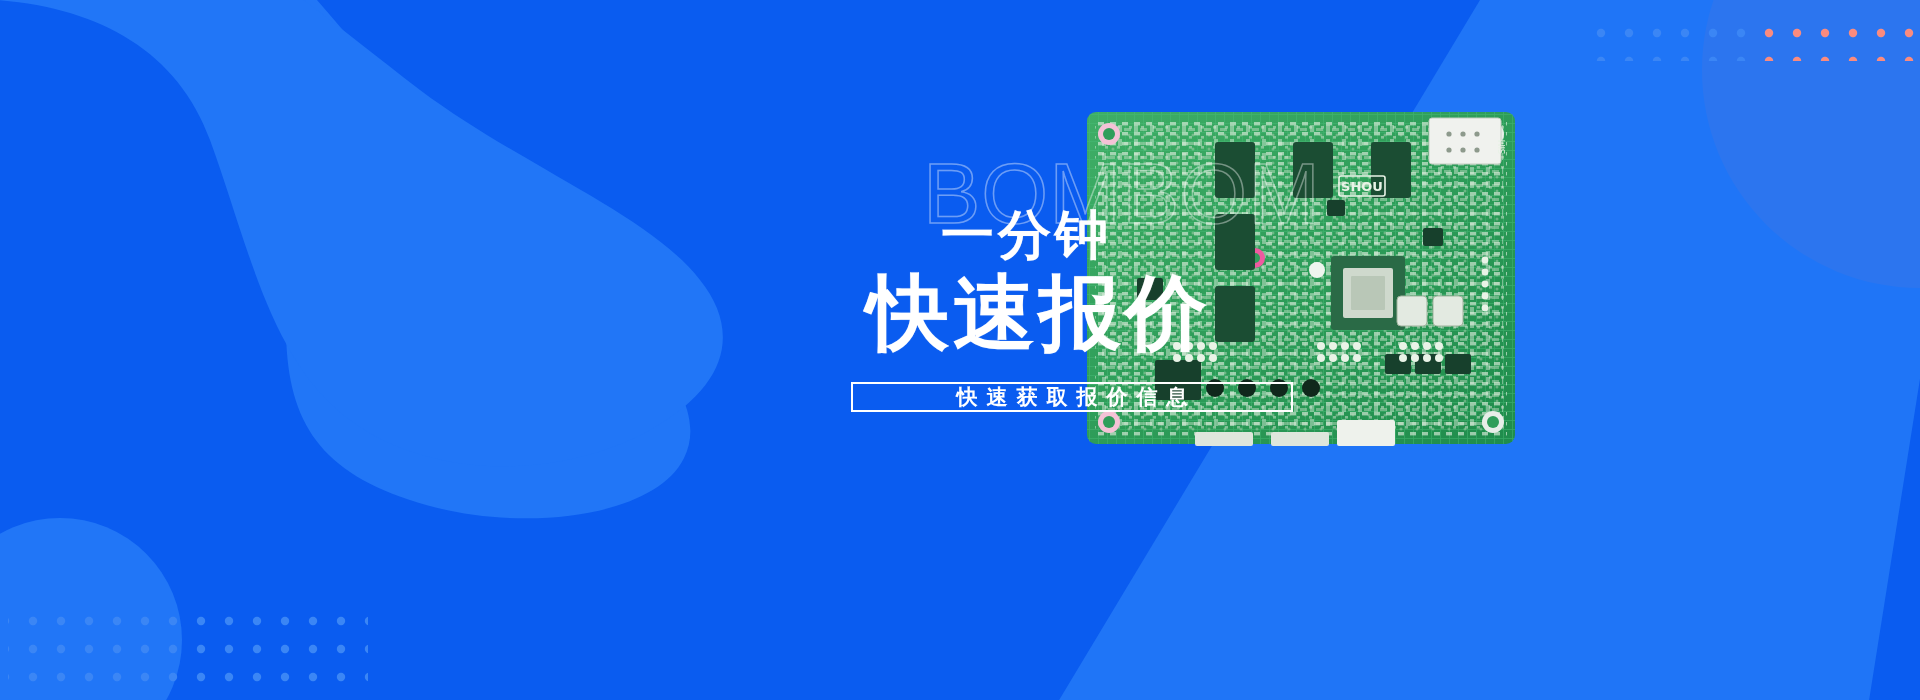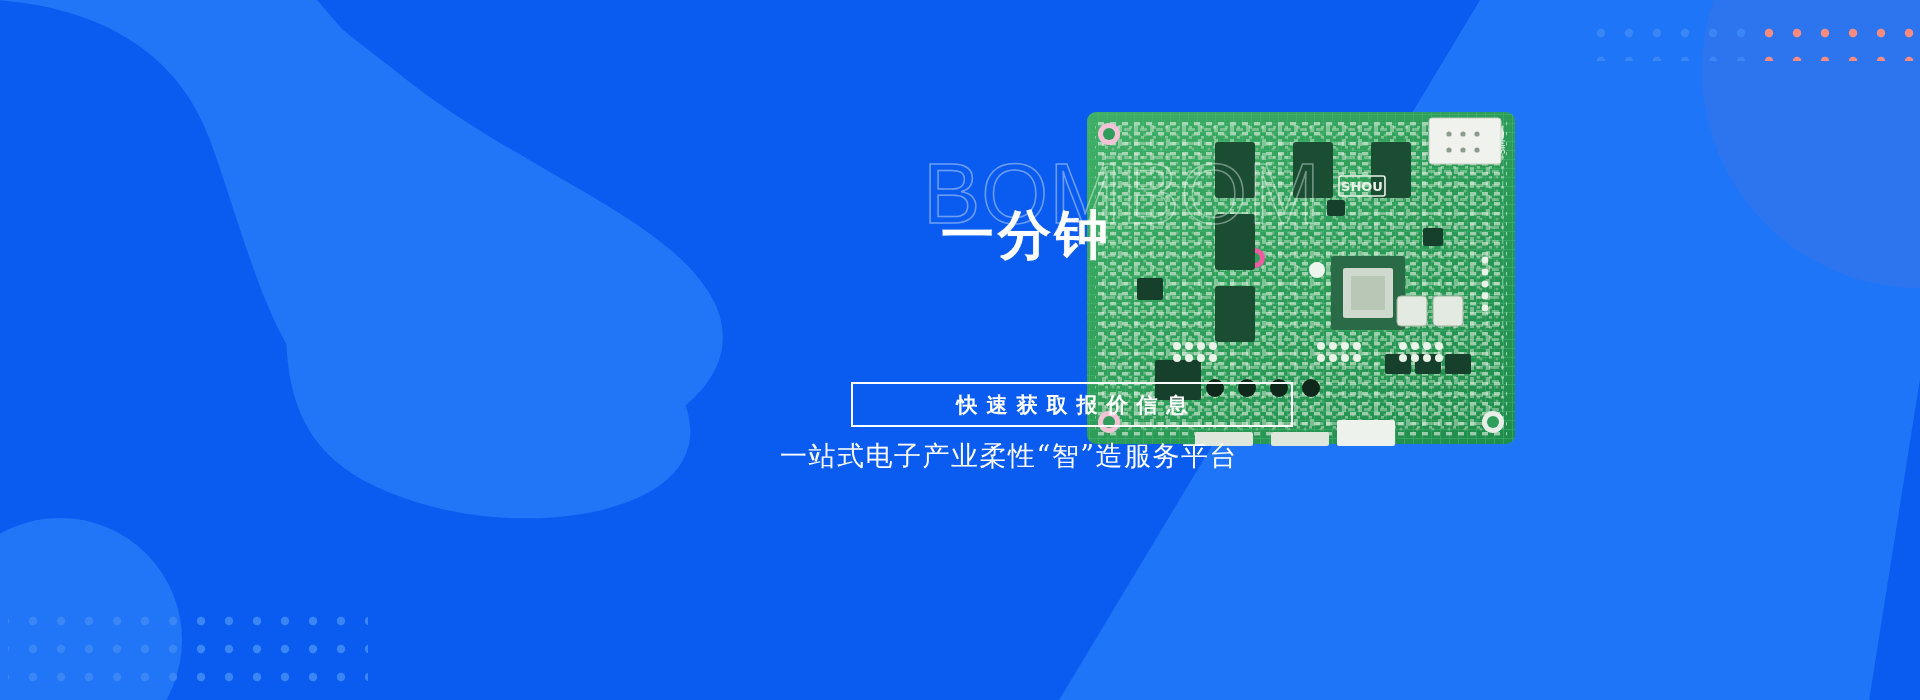--- a/index.html
+++ b/index.html
@@ -48,21 +48,21 @@
     left:96px; top:58px;
     font-size:53px;
   }
   #headline-2{
     left:22px; top:122px;
     font-size:82px;
   }
   #cta-box{
     position:absolute;
     left:6px; top:232px;
-    width:442px; height:45px;
+    width:442px; height:30px;
     border:2px solid #ffffff;
     display:flex;align-items:center;justify-content:center;
   }
   #cta-label{
     color:#ffffff;
     font-size:21px;
     font-weight:700;
     letter-spacing:9px;
     text-indent:9px;
     white-space:nowrap;
@@ -272,21 +272,21 @@
       </g>
     </svg>
   </div>
 
   <div id="text-block">
 
     <div id="ghost-word">BOMBOM</div>
 
     <div class="headline" id="headline-1">一分钟</div>
 
+    <div class="headline" id="headline-2">快速报价</div>
 
     <div id="cta-box">
       <span id="cta-label">快速获取报价信息</span>
     </div>
 
-    <div id="subtitle">一站式电子产业柔性“智”造服务平台</div>
   </div>
 
 </div>
 
 </body></html>

